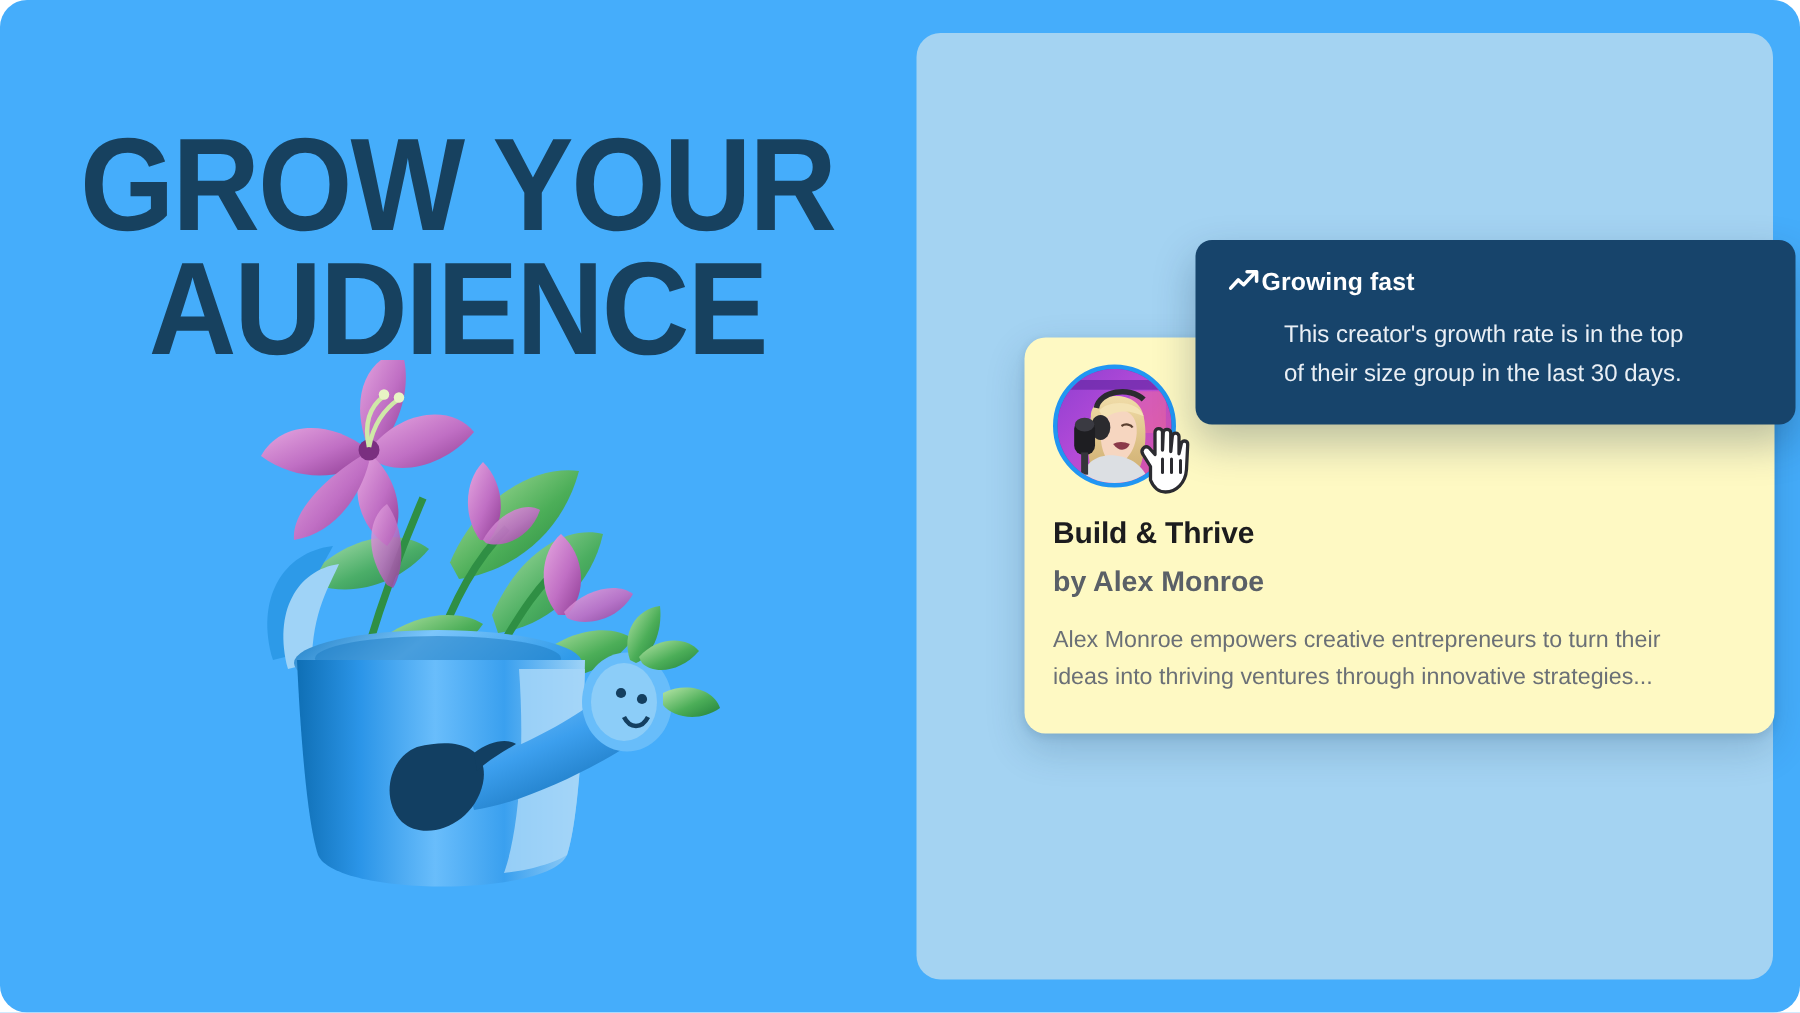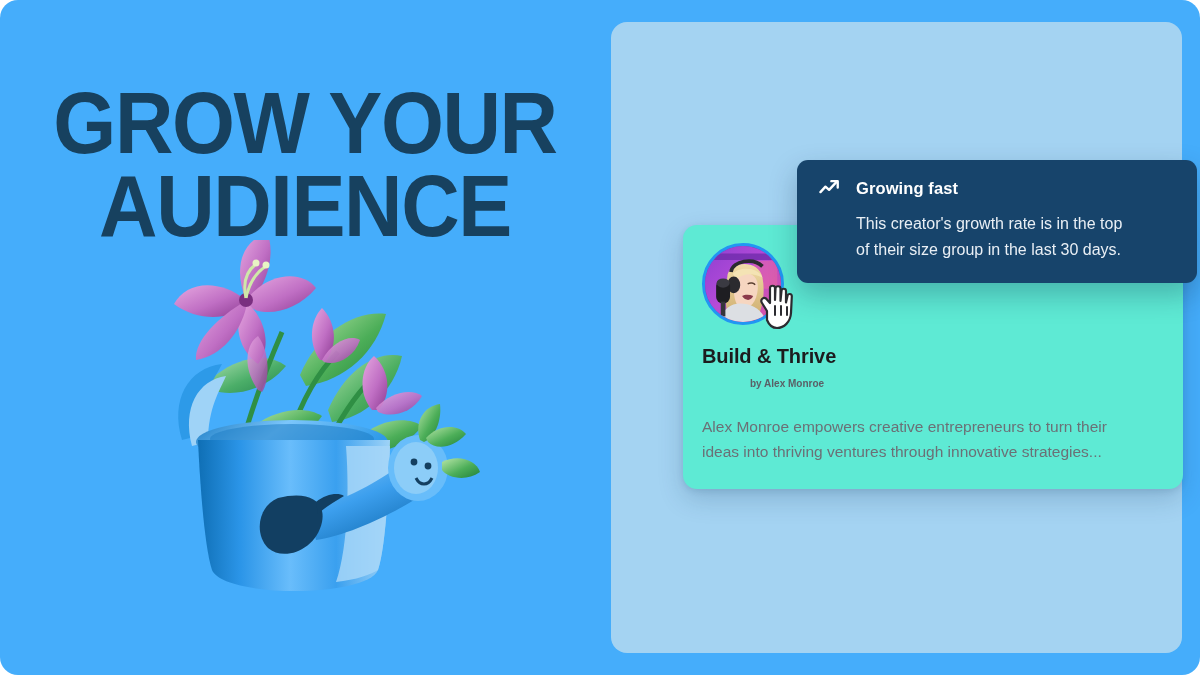--- a/index.html
+++ b/index.html
@@ -64,21 +64,21 @@
     overflow: hidden;
   }
 
   
   .creator-card {
     position: absolute;
     left: 683px;
     top: 225px;
     width: 500px;
     height: 264px;
-    background: #5eead4;
+    background: #fef9c3;
     border-radius: 14px;
     box-shadow: 0 10px 26px rgba(20, 60, 95, 0.20),
                 0 2px 6px rgba(20, 60, 95, 0.12);
     overflow: hidden;
   }
 
   .avatar-wrap {
     position: absolute;
     left: 19px;
     top: 18px;
@@ -98,24 +98,23 @@
     top: 120px;
     font-size: 20px;
     font-weight: 700;
     color: #1c1c1e;
     letter-spacing: -0.1px;
   }
   .card-byline {
     position: absolute;
     left: 19px;
     top: 153px;
-    font-size: 10px;
+    font-size: 19px;
     font-weight: 700;
     color: #5a6067;
-    margin-left: 48px;
   }
   .card-desc {
     position: absolute;
     left: 19px;
     top: 189px;
     width: 500px;
     font-size: 15.5px;
     line-height: 1.62;
     color: #6b7076;
     white-space: pre-line;
@@ -139,21 +138,20 @@
     width: 400px;
     background: #17446b;
     border-radius: 11px;
     padding: 18px 22px 20px 22px;
     box-sizing: border-box;
     box-shadow: 0 12px 28px rgba(10, 40, 70, 0.28);
   }
   .tt-head {
     display: flex;
     align-items: center;
-    gap: 15px;
   }
   .tt-icon { width: 22px; height: 20px; flex: 0 0 auto; }
   .tt-title {
     font-size: 16.5px;
     font-weight: 700;
     color: #ffffff;
     letter-spacing: 0.1px;
   }
   .tt-body {
     margin-top: 13px;

